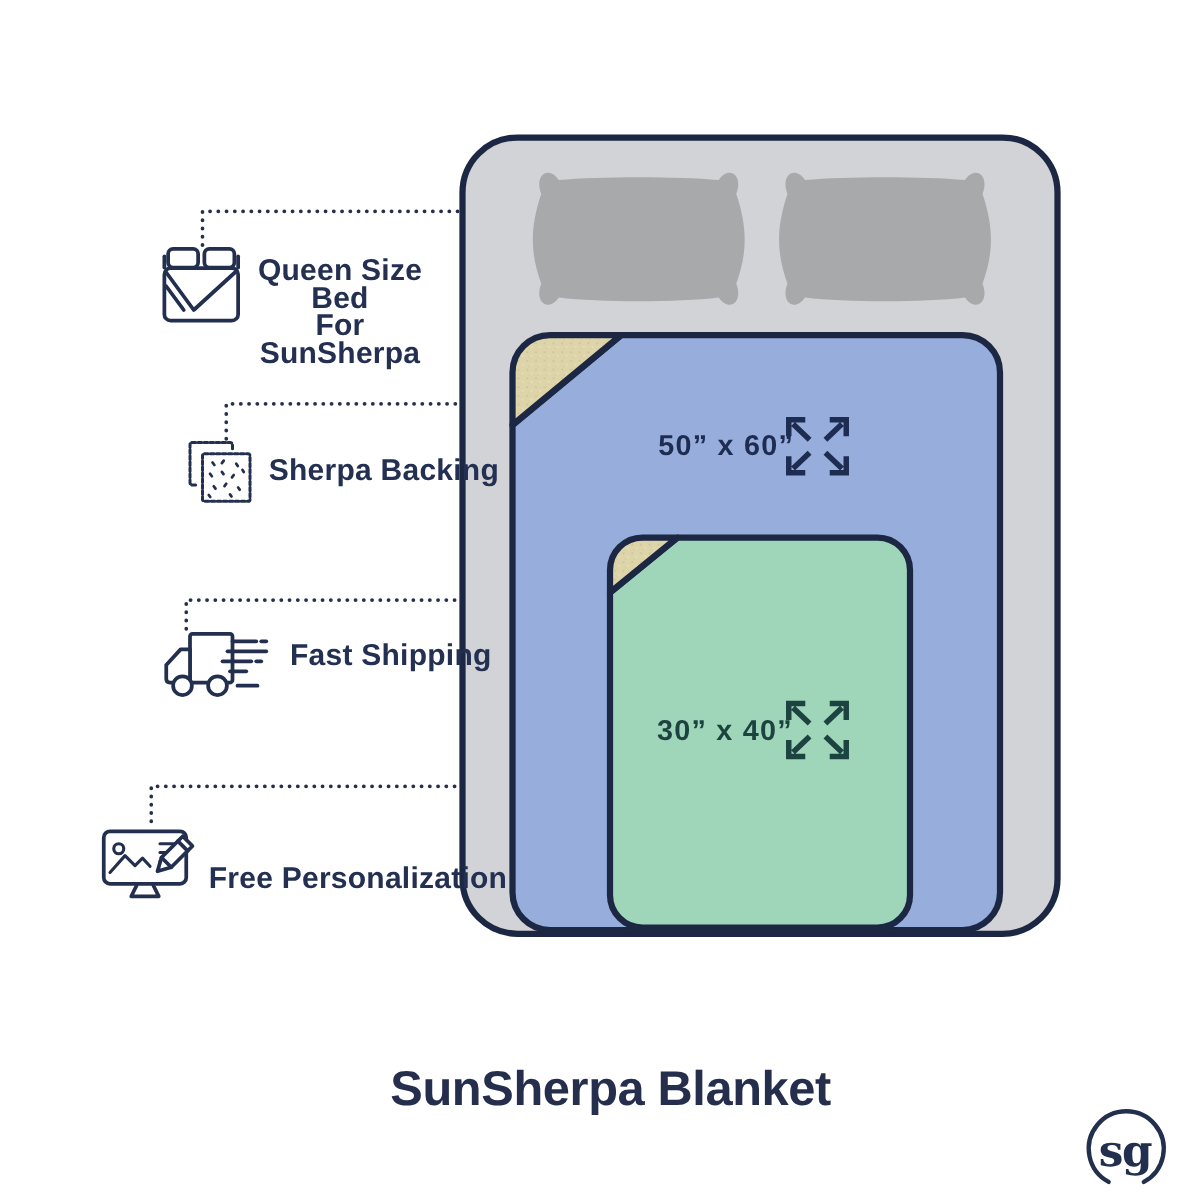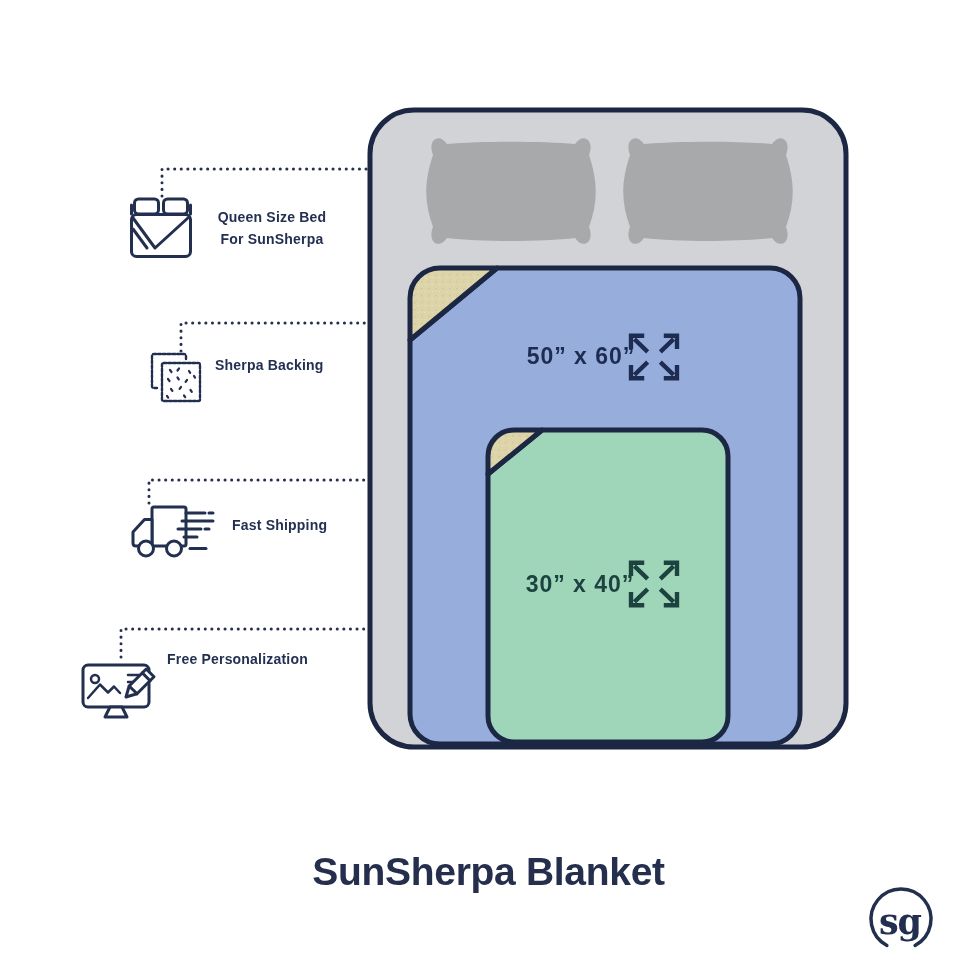--- a/index.html
+++ b/index.html
@@ -3,21 +3,21 @@
 <meta charset="utf-8">
 <style>
   html,body{margin:0;padding:0;background:#ffffff;}
   .canvas{
     position:relative;width:960px;height:960px;background:#ffffff;overflow:hidden;
     font-family:"Liberation Sans",sans-serif;
   }
   .abs{position:absolute;}
   .feature-label{
     position:absolute;
-    font-weight:700;font-size:14px;line-height:22px;
+    font-weight:700;font-size:24px;line-height:22px;
     color:#233052;letter-spacing:.2px;white-space:nowrap;
   }
   .feature-label.two-line{text-align:center;white-space:normal;}
   .feature-label span{display:block;}
   .page-title{
     position:absolute;left:0;right:0;top:850px;text-align:center;
     font-weight:700;font-size:39px;letter-spacing:-.3px;color:#252f4d;margin-left:17px;
   }
 </style>
 </head>
@@ -107,21 +107,21 @@
           <path d="M 31.5,29.5 l 1.3,1.8"></path>
           <path d="M 41,32 l -1.4,1.9"></path>
           <path d="M 48,28 l 1,1.6"></path>
         <path d="M 25,41 l 1.4,1.9"></path>
           <path d="M 35,39 l -1.4,1.9"></path>
           <path d="M 44.5,42 l 1.3,1.8"></path>
         <path d="M 21,48 l 1.2,1.6"></path>
           <path d="M 38,47.5 l 1.2,1.7"></path>
       </g>
     </svg>
-    <div class="feature-label" style="left:215px;top:354px">
+    <div class="feature-label" style="left:215px;top:366px">
       <span>Sherpa Backing</span>
     </div>
   </div>
 
   <div class="abs" style="left:0;top:0;width:0;height:0">
     <svg class="abs" style="left:126px;top:500px" width="90" height="60" viewBox="0 0 90 60" fill="none" stroke="#232f4e" stroke-width="3" stroke-linecap="round" stroke-linejoin="round">
       <rect x="26" y="7" width="34" height="39" rx="2" fill="#ffffff"></rect>
       <path d="M 26,46 H 10 Q 7,46 7,43 V 32 L 18.5,19.5 H 26 Z" fill="#ffffff"></path>
       <circle cx="20" cy="48.5" r="7.5" fill="#ffffff"></circle>
       <circle cx="48" cy="48.5" r="7.5" fill="#ffffff"></circle>
@@ -150,21 +150,21 @@
         <path d="M 48,23 H 62"></path>
           <path d="M 48,30 H 59.5"></path>
           <path d="M 48,37 H 56.5"></path>
       </g>
       <g>
         <path d="M 46,45 L 49.2,34 L 66.2,17 L 74,24.8 L 57,41.8 Z" fill="#ffffff"></path>
         <path d="M 49.2,34 L 57,41.8"></path>
         <path d="M 62.3,20.9 L 70.1,28.7"></path>
       </g>
     </svg>
-    <div class="feature-label" style="left:167px;top:648px">
+    <div class="feature-label" style="left:167px;top:692px">
       <span>Free Personalization</span>
     </div>
   </div>
 
   <div class="page-title">SunSherpa Blanket</div>
 
   <svg class="abs" style="left:860px;top:880px" width="82" height="78" viewBox="0 0 82 78">
     <path d="M 26.9,65.5 A 30 30 0 1 1 55.1,65.5" fill="none" stroke="#232f4e" stroke-width="3.5" stroke-linecap="round"></path>
     <text x="40" y="41" text-anchor="middle" dominant-baseline="central" font-family="DejaVu Serif, Liberation Serif, serif" font-weight="700" font-size="35" letter-spacing="-1" fill="#232f4e">sg</text>
   </svg>

